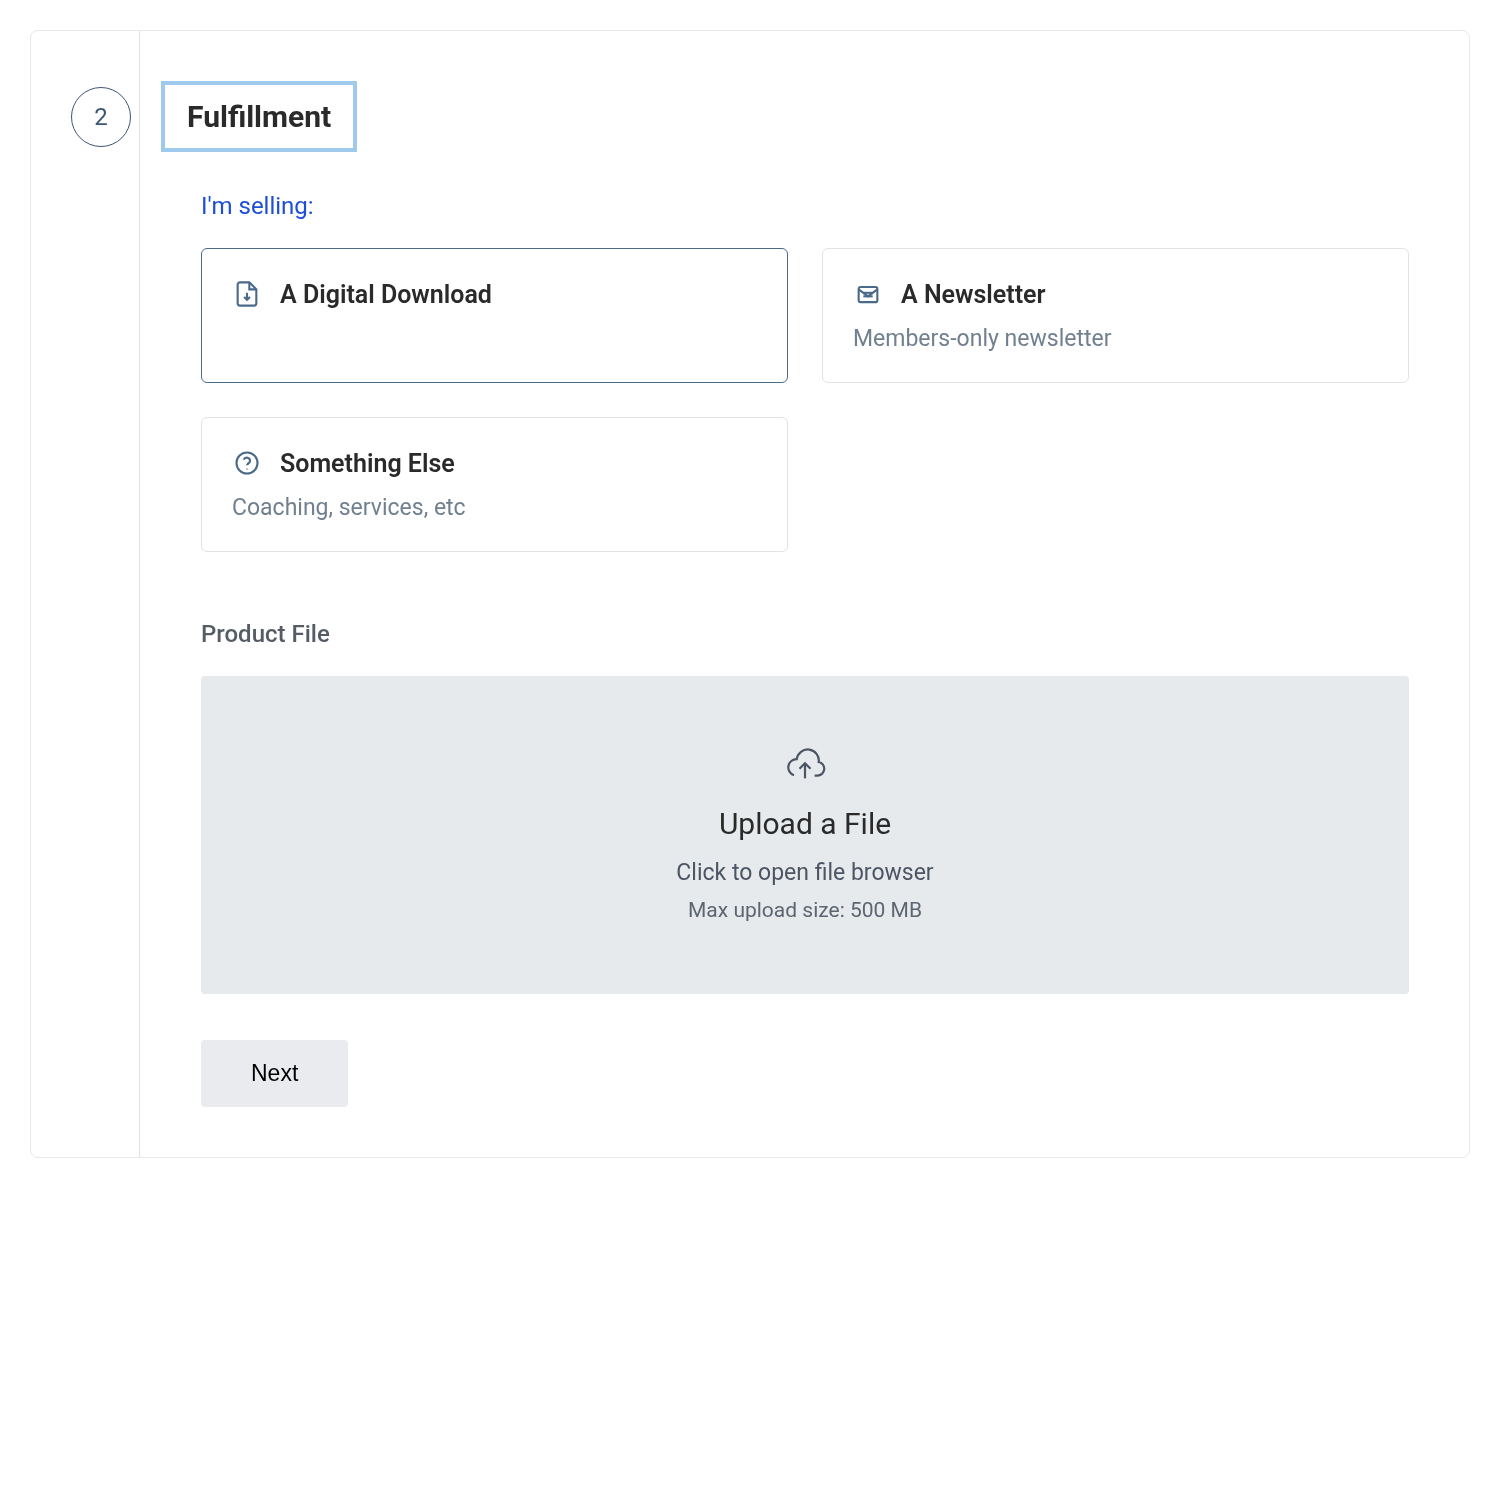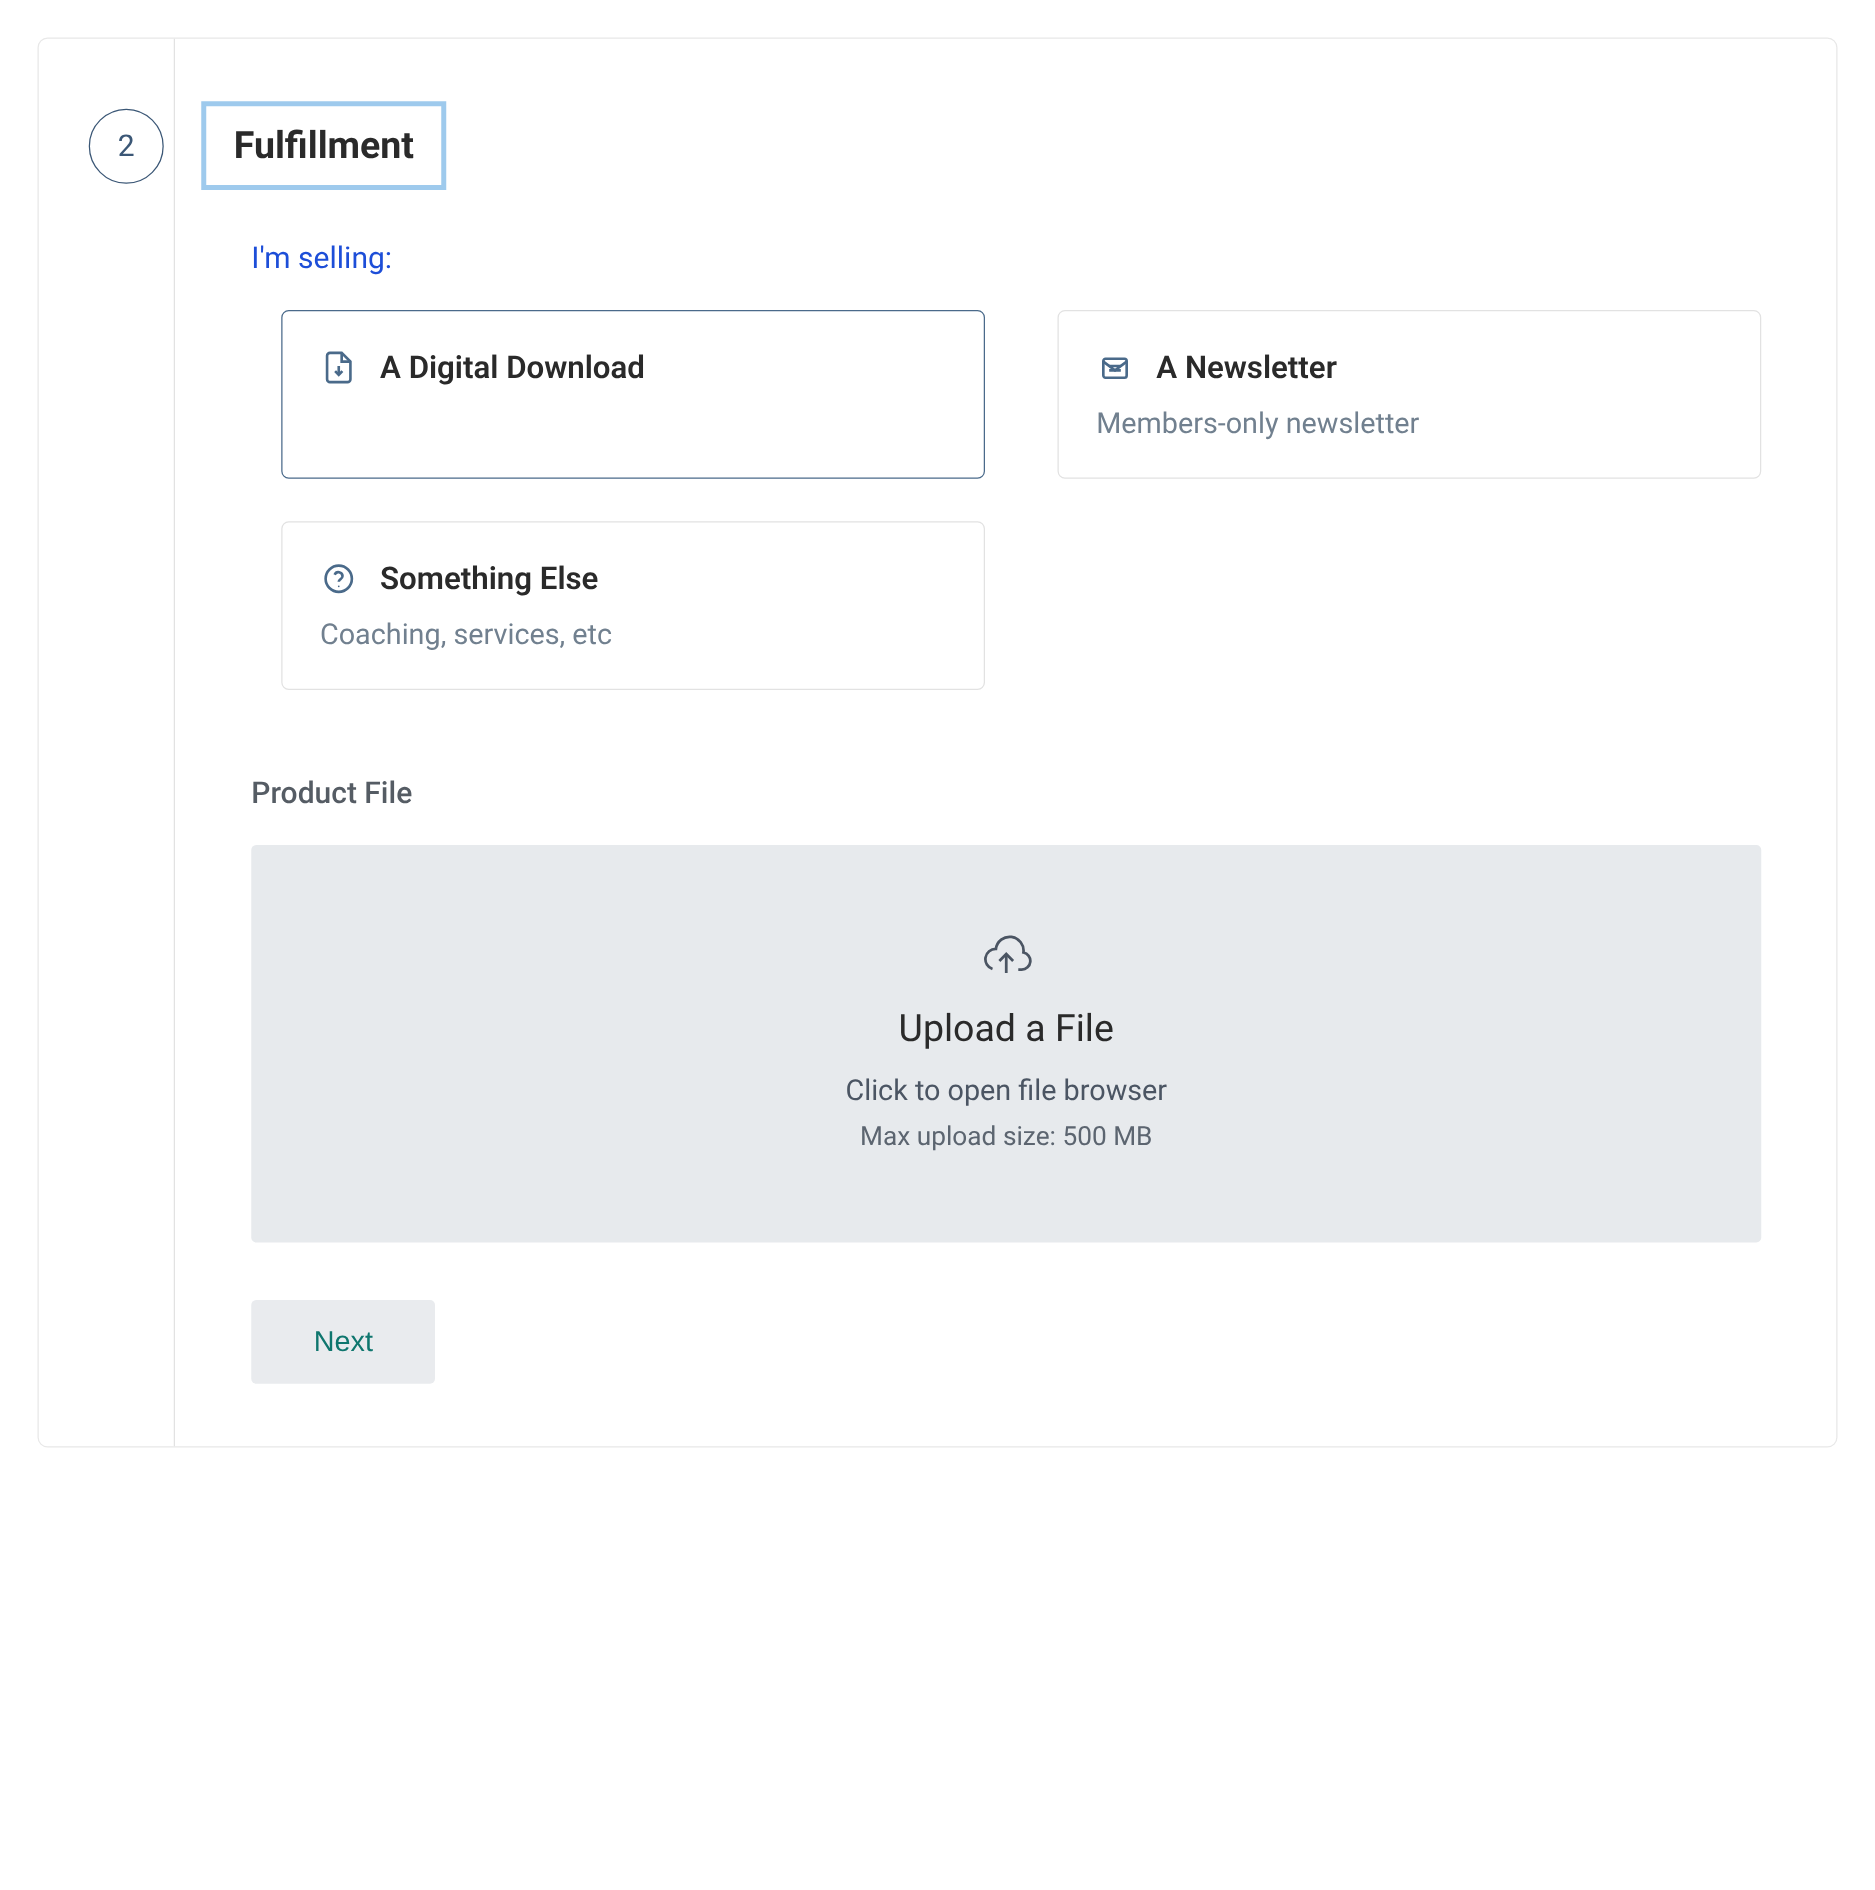--- a/index.html
+++ b/index.html
@@ -69,21 +69,20 @@
       gap: 34px;
       margin-bottom: 28px;
     }
 
     .option-card {
       border: 1px solid #e2e2e2;
       border-radius: 6px;
       padding: 30px 30px;
       cursor: pointer;
       background: #ffffff;
-      margin-left: 24px;
     }
 
     .option-card.selected {
       border: 1.5px solid #4a6a8a;
     }
 
     .option-title-row {
       display: flex;
       align-items: center;
       gap: 18px;
@@ -165,21 +164,21 @@
       font-size: 21px;
       color: #5c6570;
     }
 
     .footer-row {
       margin-top: 46px;
     }
 
     .next-btn {
       background: #e9ebee;
-      color: #0f766e;
+      color: #000000;
       font-size: 23px;
       border: none;
       padding: 20px 50px;
       border-radius: 4px;
       cursor: pointer;
     }
 
     .timeline-line {
       position: absolute;
       left: 108px;

